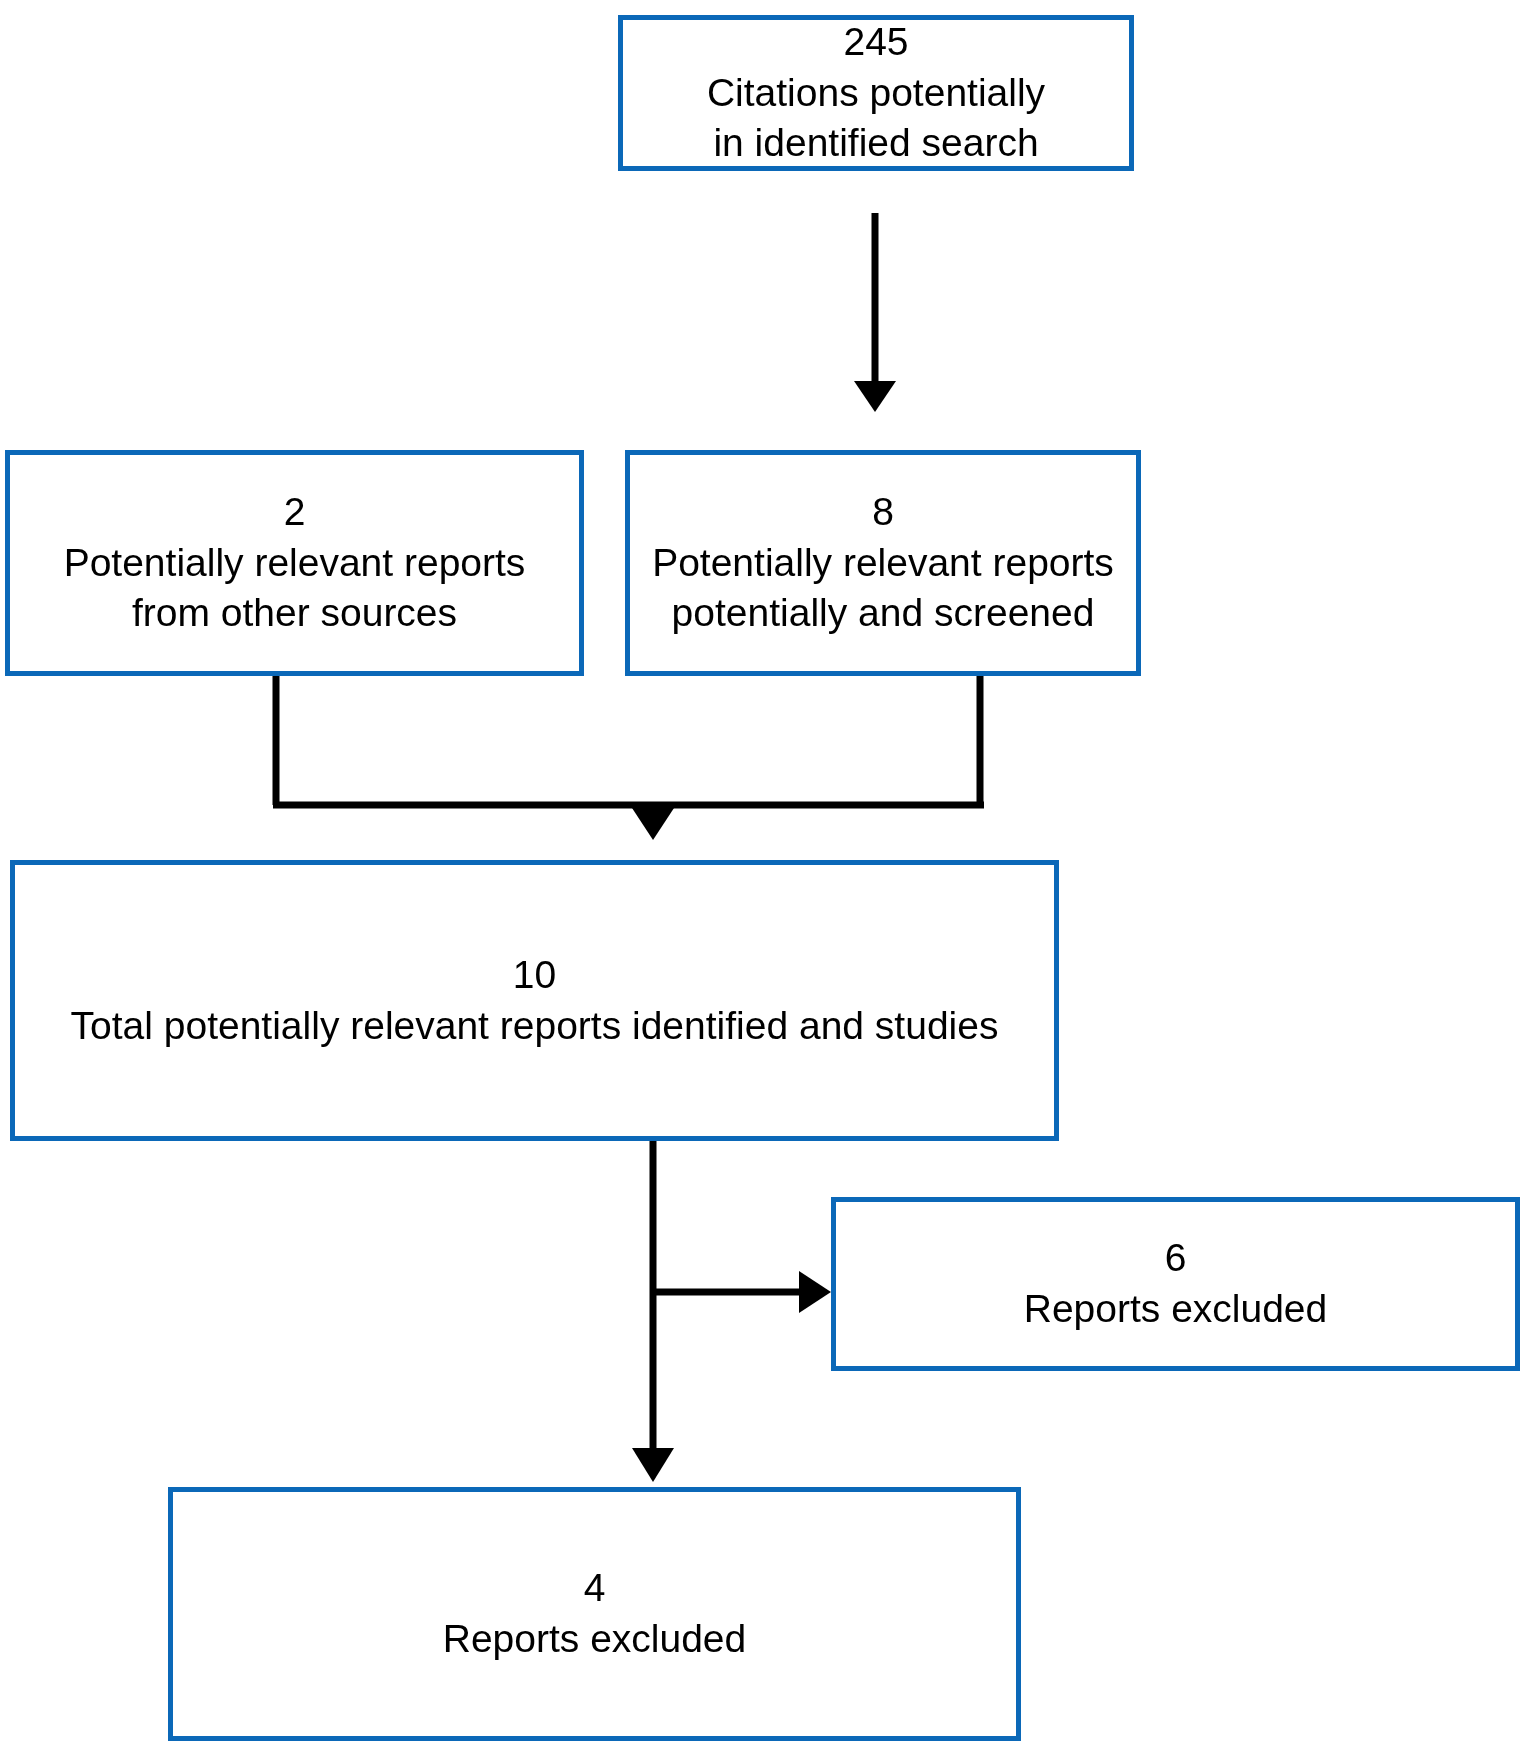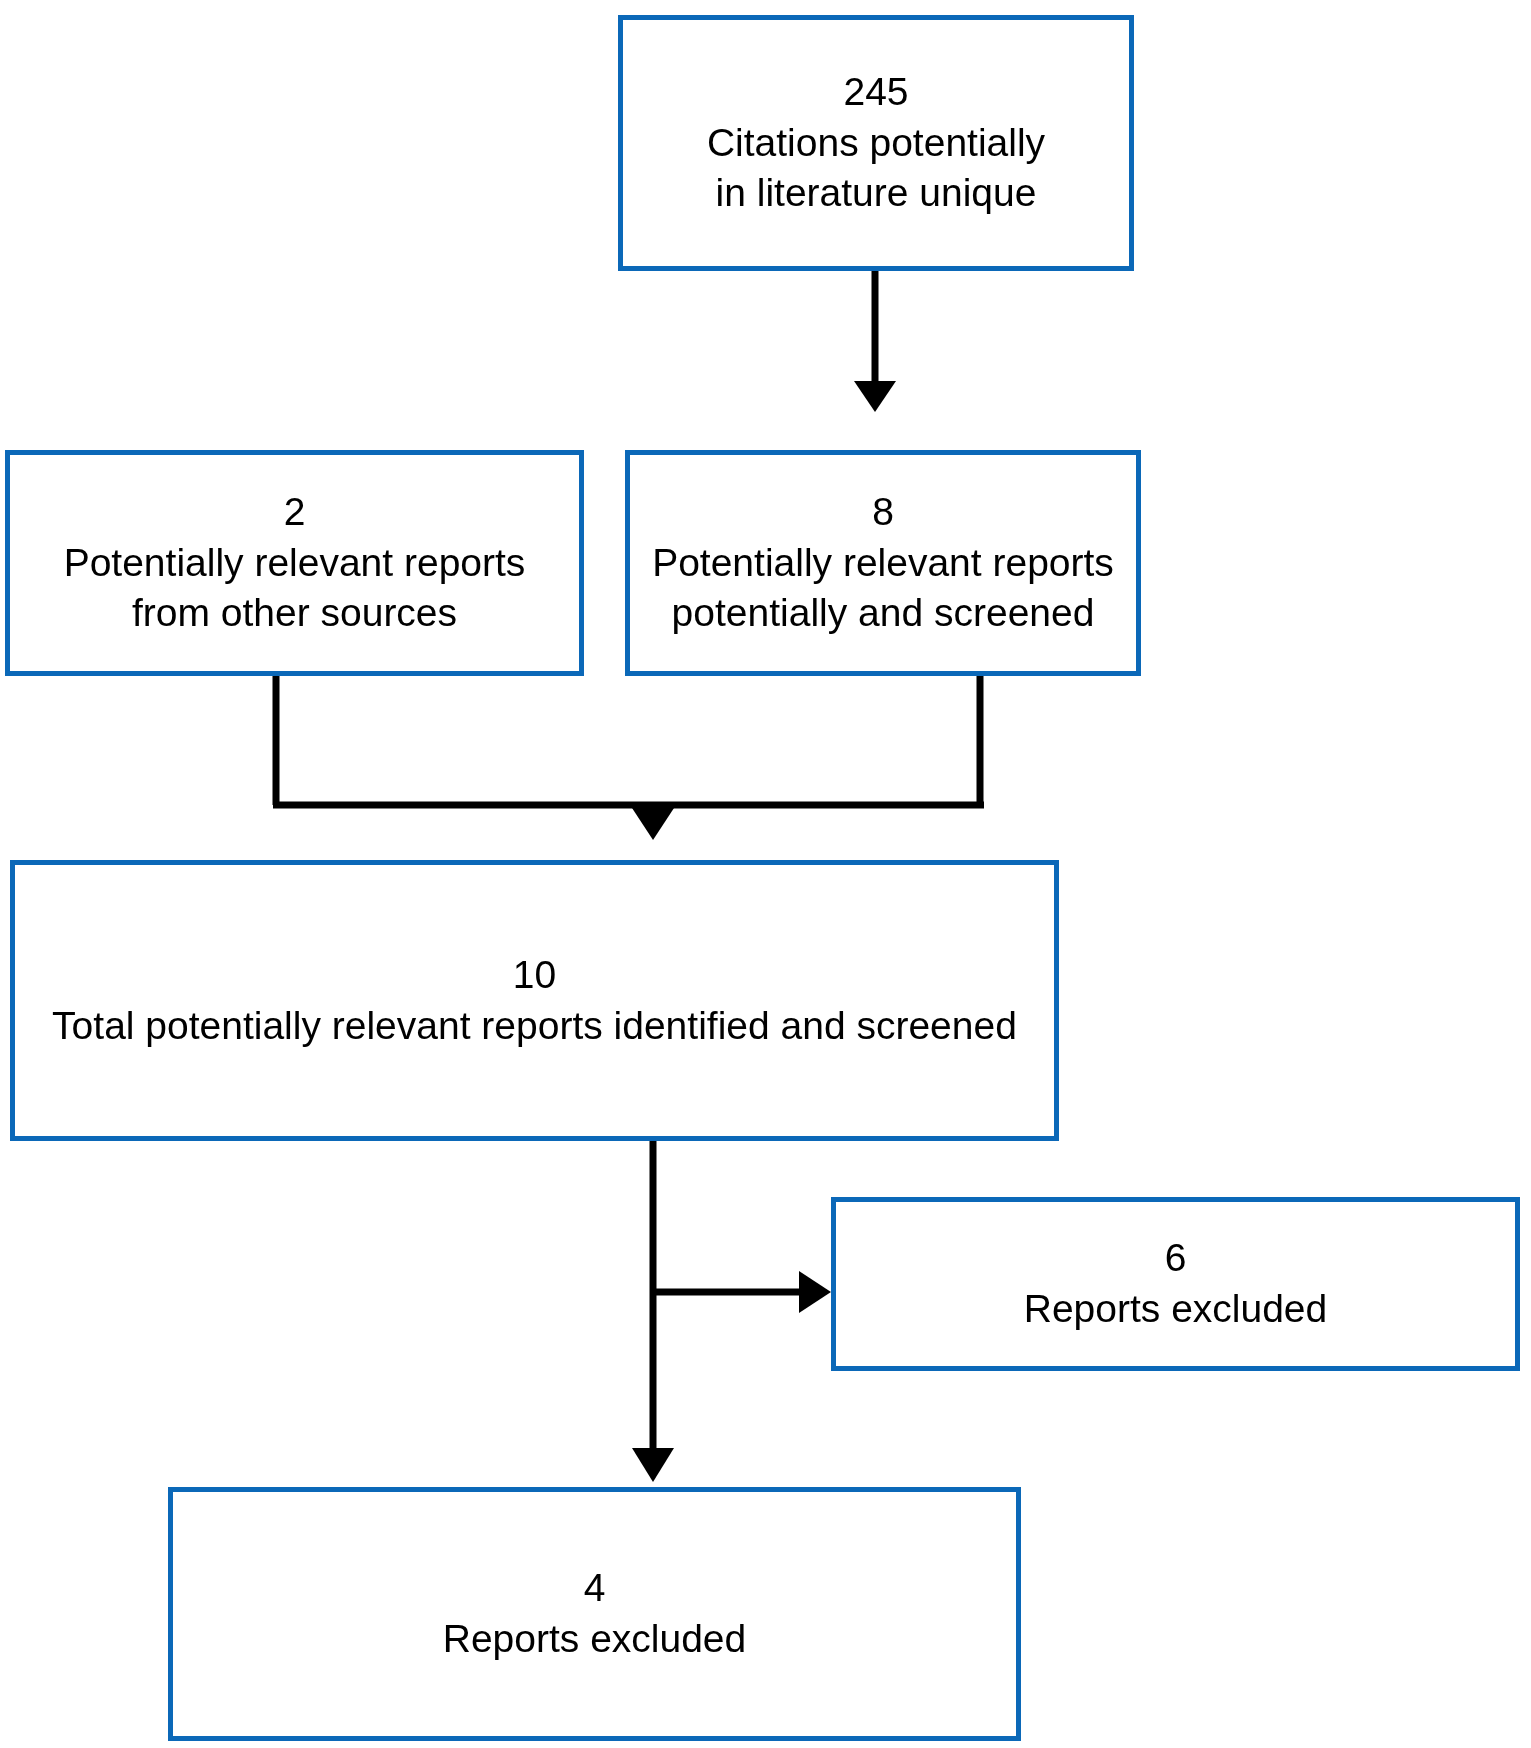--- a/index.html
+++ b/index.html
@@ -40,21 +40,21 @@
     letter-spacing: 0px;
   }
   .node .count {
     display: block;
   }
   .node .line {
     display: block;
     white-space: nowrap;
   }
   
-  #node-identified   { left: 618px;  top: 15px;   width: 516px;  height: 256px; }
+  #node-identified   { left: 618px;  top: 15px;   width: 516px;  height: 156px; }
   #node-other-sources{ left: 5px;    top: 450px;  width: 579px;  height: 226px; }
   #node-screened     { left: 625px;  top: 450px;  width: 516px;  height: 226px; }
   #node-total        { left: 10px;   top: 860px;  width: 1049px; height: 281px; }
   #node-excluded     { left: 831px;  top: 1197px; width: 689px;  height: 174px; }
   #node-included     { left: 168px;  top: 1487px; width: 853px;  height: 254px; }
 </style>
 </head>
 <body>
 
 <div id="canvas">
@@ -97,38 +97,38 @@
 
     <g>
       <line x1="653" y1="1292" x2="803" y2="1292" stroke="#000000" stroke-width="7"></line>
       <polygon points="799,1271 799,1313 831,1292" fill="#000000"></polygon>
     </g>
   </svg>
 
   <div class="node" id="node-identified">
     <span class="count">245</span>
     <span class="line">Citations potentially</span>
-    <span class="line">in literature unique</span>
+    <span class="line">in identified search</span>
   </div>
 
   <div class="node" id="node-other-sources">
     <span class="count">2</span>
     <span class="line">Potentially relevant reports</span>
     <span class="line">from other sources</span>
   </div>
 
   <div class="node" id="node-screened">
     <span class="count">8</span>
     <span class="line">Potentially relevant reports</span>
     <span class="line">potentially and screened</span>
   </div>
 
   <div class="node" id="node-total">
     <span class="count">10</span>
-    <span class="line">Total potentially relevant reports identified and screened</span>
+    <span class="line">Total potentially relevant reports identified and studies</span>
   </div>
 
   <div class="node" id="node-excluded">
     <span class="count">6</span>
     <span class="line">Reports excluded</span>
   </div>
 
   <div class="node" id="node-included">
     <span class="count">4</span>
     <span class="line">Reports excluded</span>

